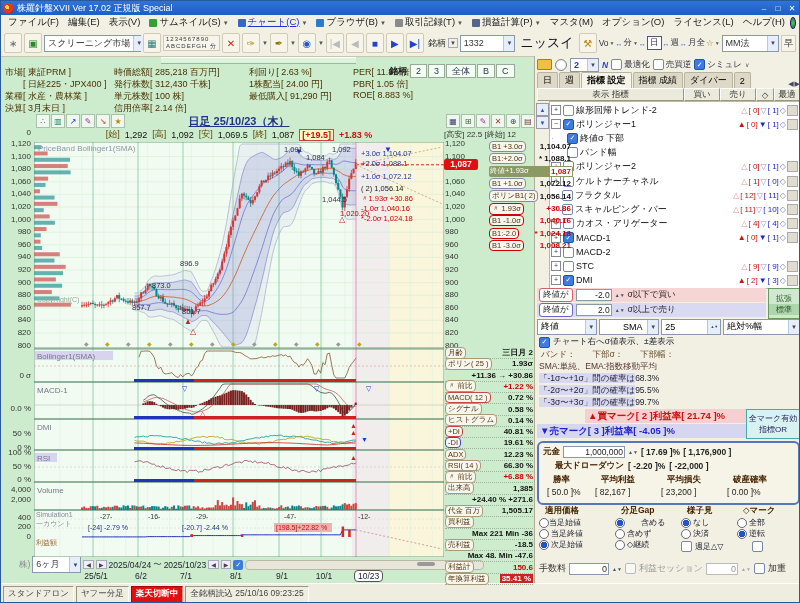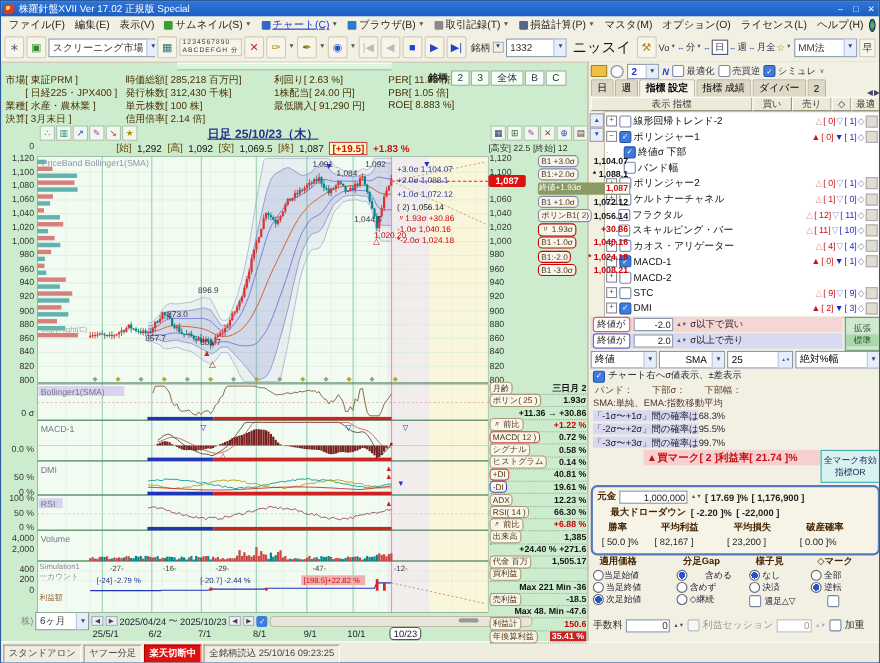--- a/index.html
+++ b/index.html
@@ -1119,20 +1119,21 @@
       <div style="position: absolute; left: 4px; top: 280px; display: flex; gap: 3px; align-items: center; font-size: 8.5px; color: rgb(34, 34, 51);">
         <span class="chk on">✓</span>
         <span>チャート右へσ値表示、±差表示</span>
       </div>
       <div style="position: absolute; left: 6px; top: 293px; font-size: 8.5px; color: rgb(102, 68, 34);">バンド：　　下部σ：　　下部幅：</div>
       <div style="position: absolute; left: 4px; top: 305px; font-size: 8.5px; color: rgb(85, 51, 51);">SMA:単純、EMA:指数移動平均</div>
       <div style="position: absolute; left: 4px; top: 317px; font-size: 8.5px; color: rgb(34, 34, 51); white-space: nowrap;"><span style="background: rgb(216, 216, 240);">「-1σ〜+1σ」間の確率は</span><span>68.3%</span></div>
       <div style="position: absolute; left: 4px; top: 329px; font-size: 8.5px; color: rgb(34, 34, 51); white-space: nowrap;"><span style="background: rgb(216, 216, 240);">「-2σ〜+2σ」間の確率は</span><span>95.5%</span></div>
       <div style="position: absolute; left: 4px; top: 341px; font-size: 8.5px; color: rgb(34, 34, 51); white-space: nowrap;"><span style="background: rgb(216, 216, 240);">「-3σ〜+3σ」間の確率は</span><span>99.7%</span></div>
       <div style="position: absolute; left: 2px; top: 353px; right: 56px; height: 14px; background: rgb(246, 208, 208); color: rgb(204, 17, 17); font-weight: bold; font-size: 9.5px; display: flex; align-items: center; padding: 0px 3px; white-space: nowrap; margin-left: 48px;">▲買マーク[  2 ]利益率[   21.74 ]%</div>
+      <div style="position: absolute; left: 2px; top: 368px; right: 56px; height: 14px; background: rgb(214, 214, 240); color: rgb(34, 34, 204); font-weight: bold; font-size: 9.5px; display: flex; align-items: center; padding: 0px 3px; white-space: nowrap;">▼売マーク[  3 ]利益率[   -4.05 ]%</div>
       <div style="position: absolute; right: 2px; top: 353px; width: 52px; height: 28px; border: 1px solid rgb(68, 170, 170); background: rgb(216, 242, 242); font-size: 8px; color: rgb(34, 34, 85); display: flex; flex-direction: column; align-items: center; justify-content: center;">
         <span>全マーク有効</span>
         <span>指標OR</span>
       </div>
       <div style="position: absolute; left: 2px; top: 385px; right: 2px; height: 60px; border: 2px solid rgb(85, 119, 187); border-radius: 6px; background: rgb(246, 244, 230); font-size: 8.5px; color: rgb(34, 34, 34);">
         <div style="position: absolute; left: 4px; top: 3px; right: 3px; display: flex; align-items: center; gap: 3px; white-space: nowrap;">
           <span style="font-weight: bold; color: rgb(68, 34, 0);">元金</span>
           <span style="background: rgb(255, 255, 255); border: 1px solid rgb(138, 152, 172); width: 58px; display: inline-flex; justify-content: flex-end; padding: 0px 1px;">
             <span>1,000,000</span>
           </span>

